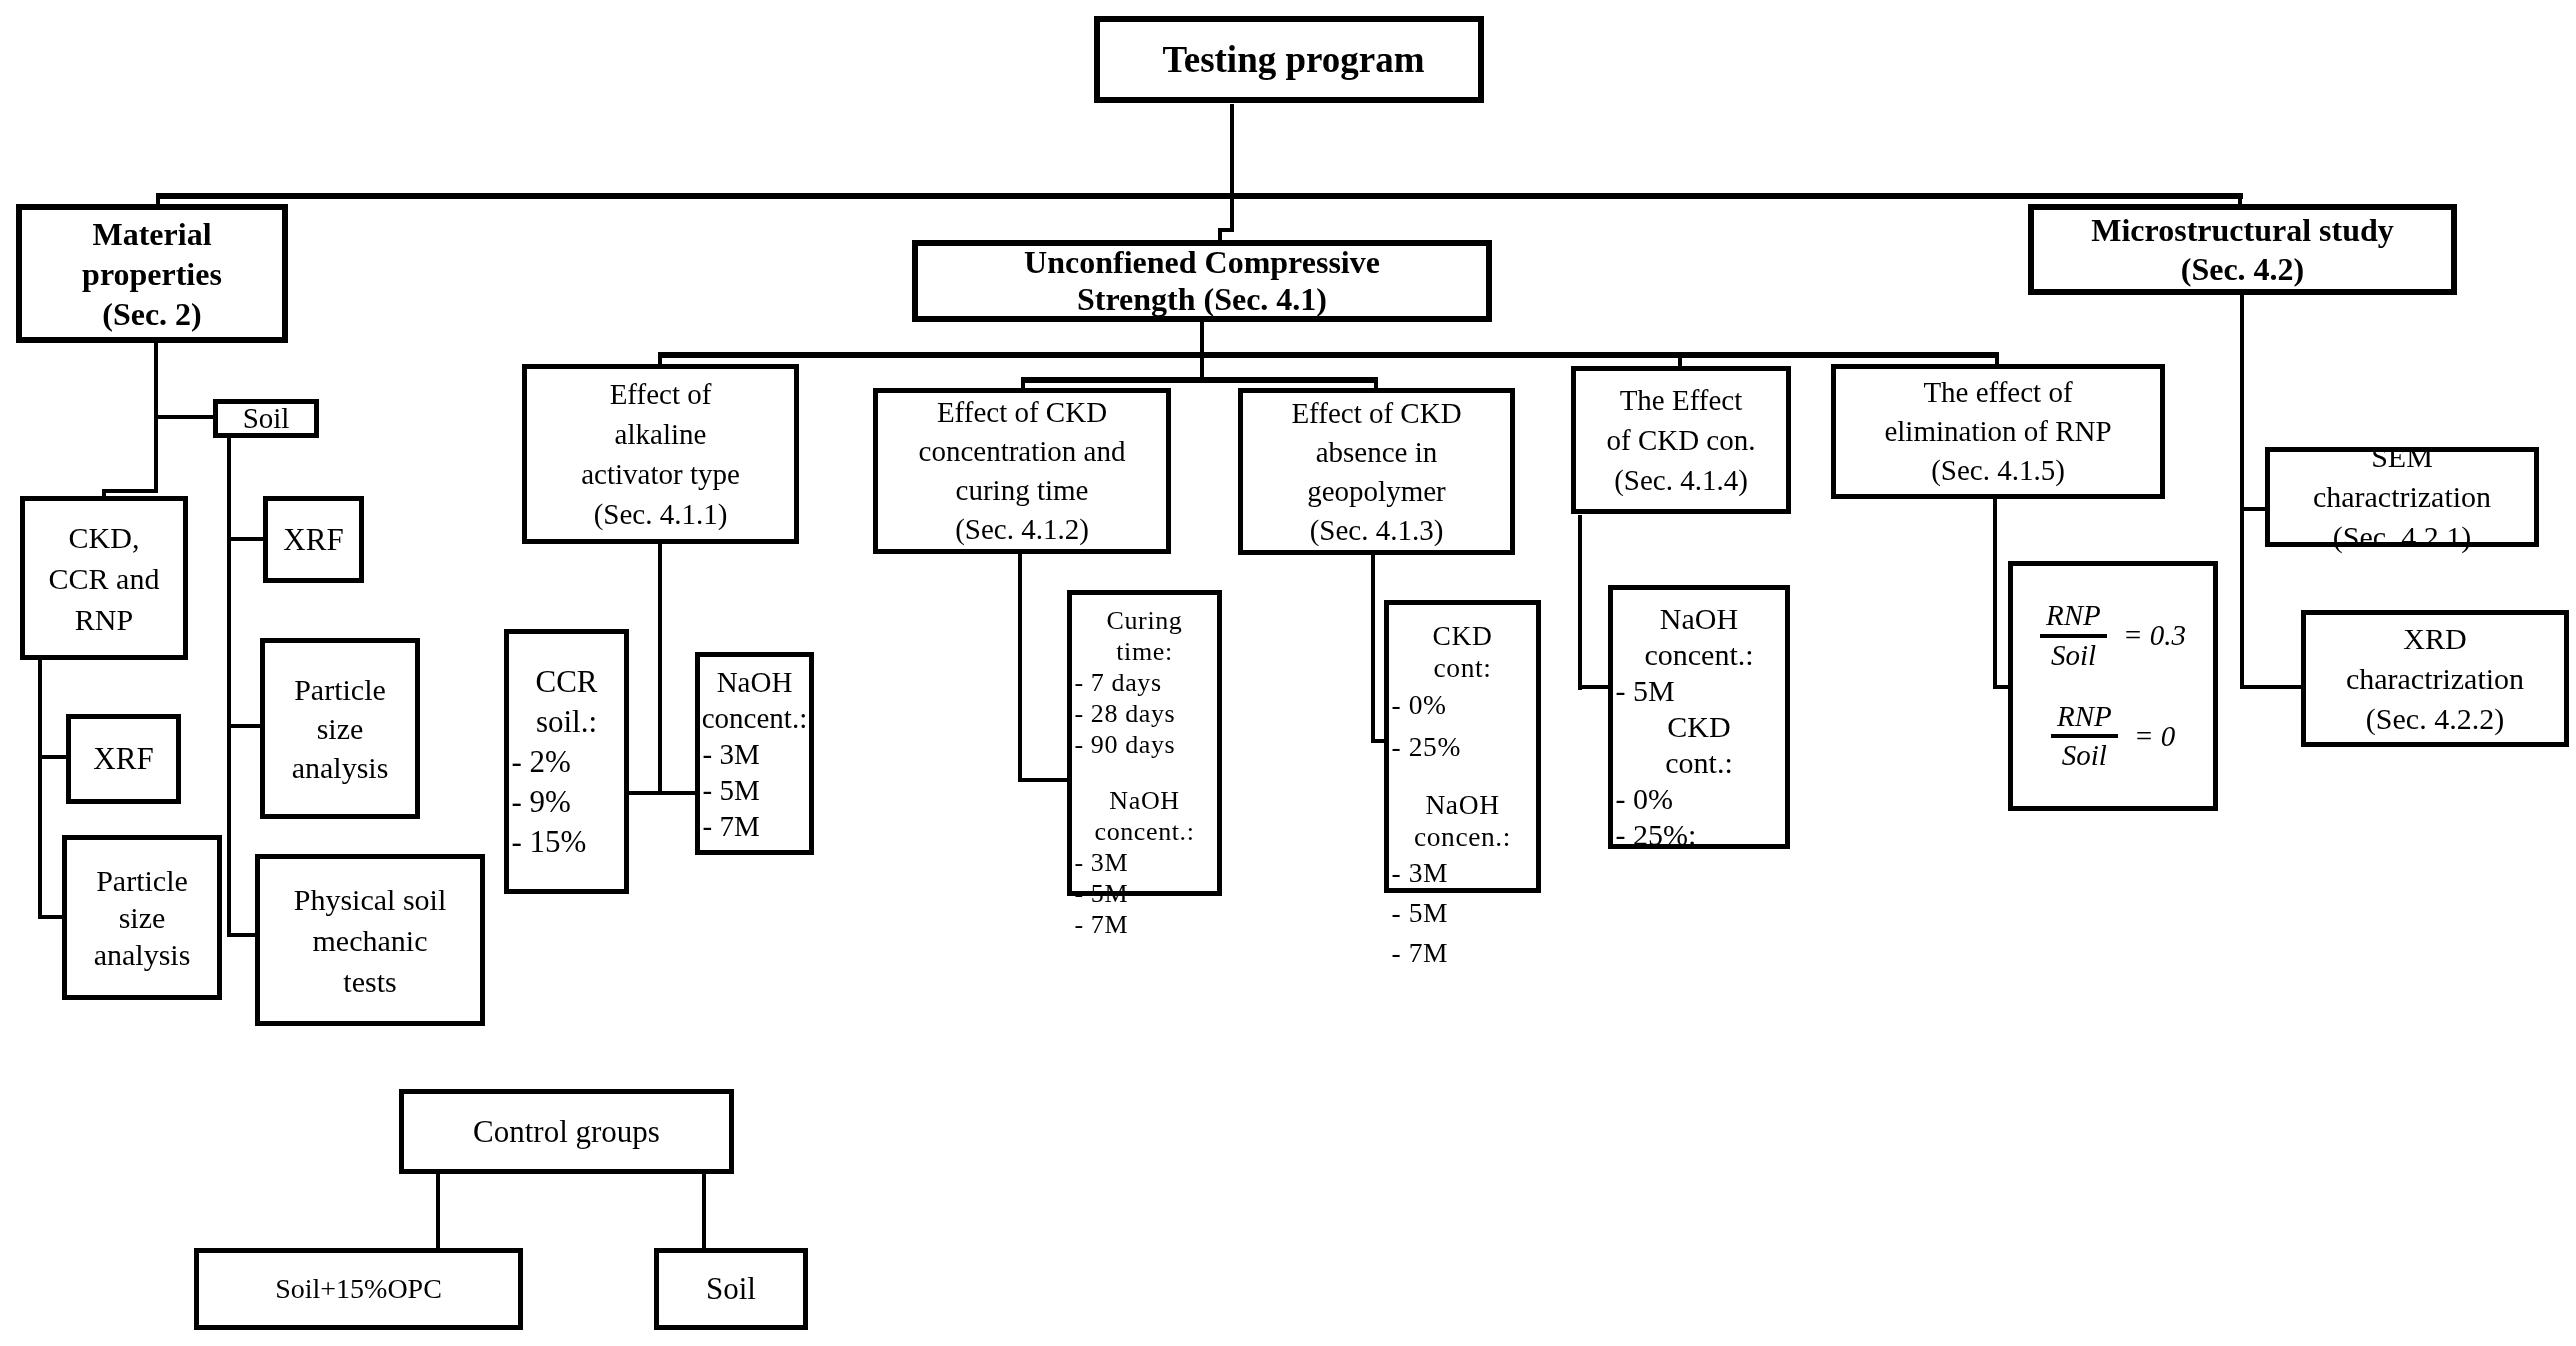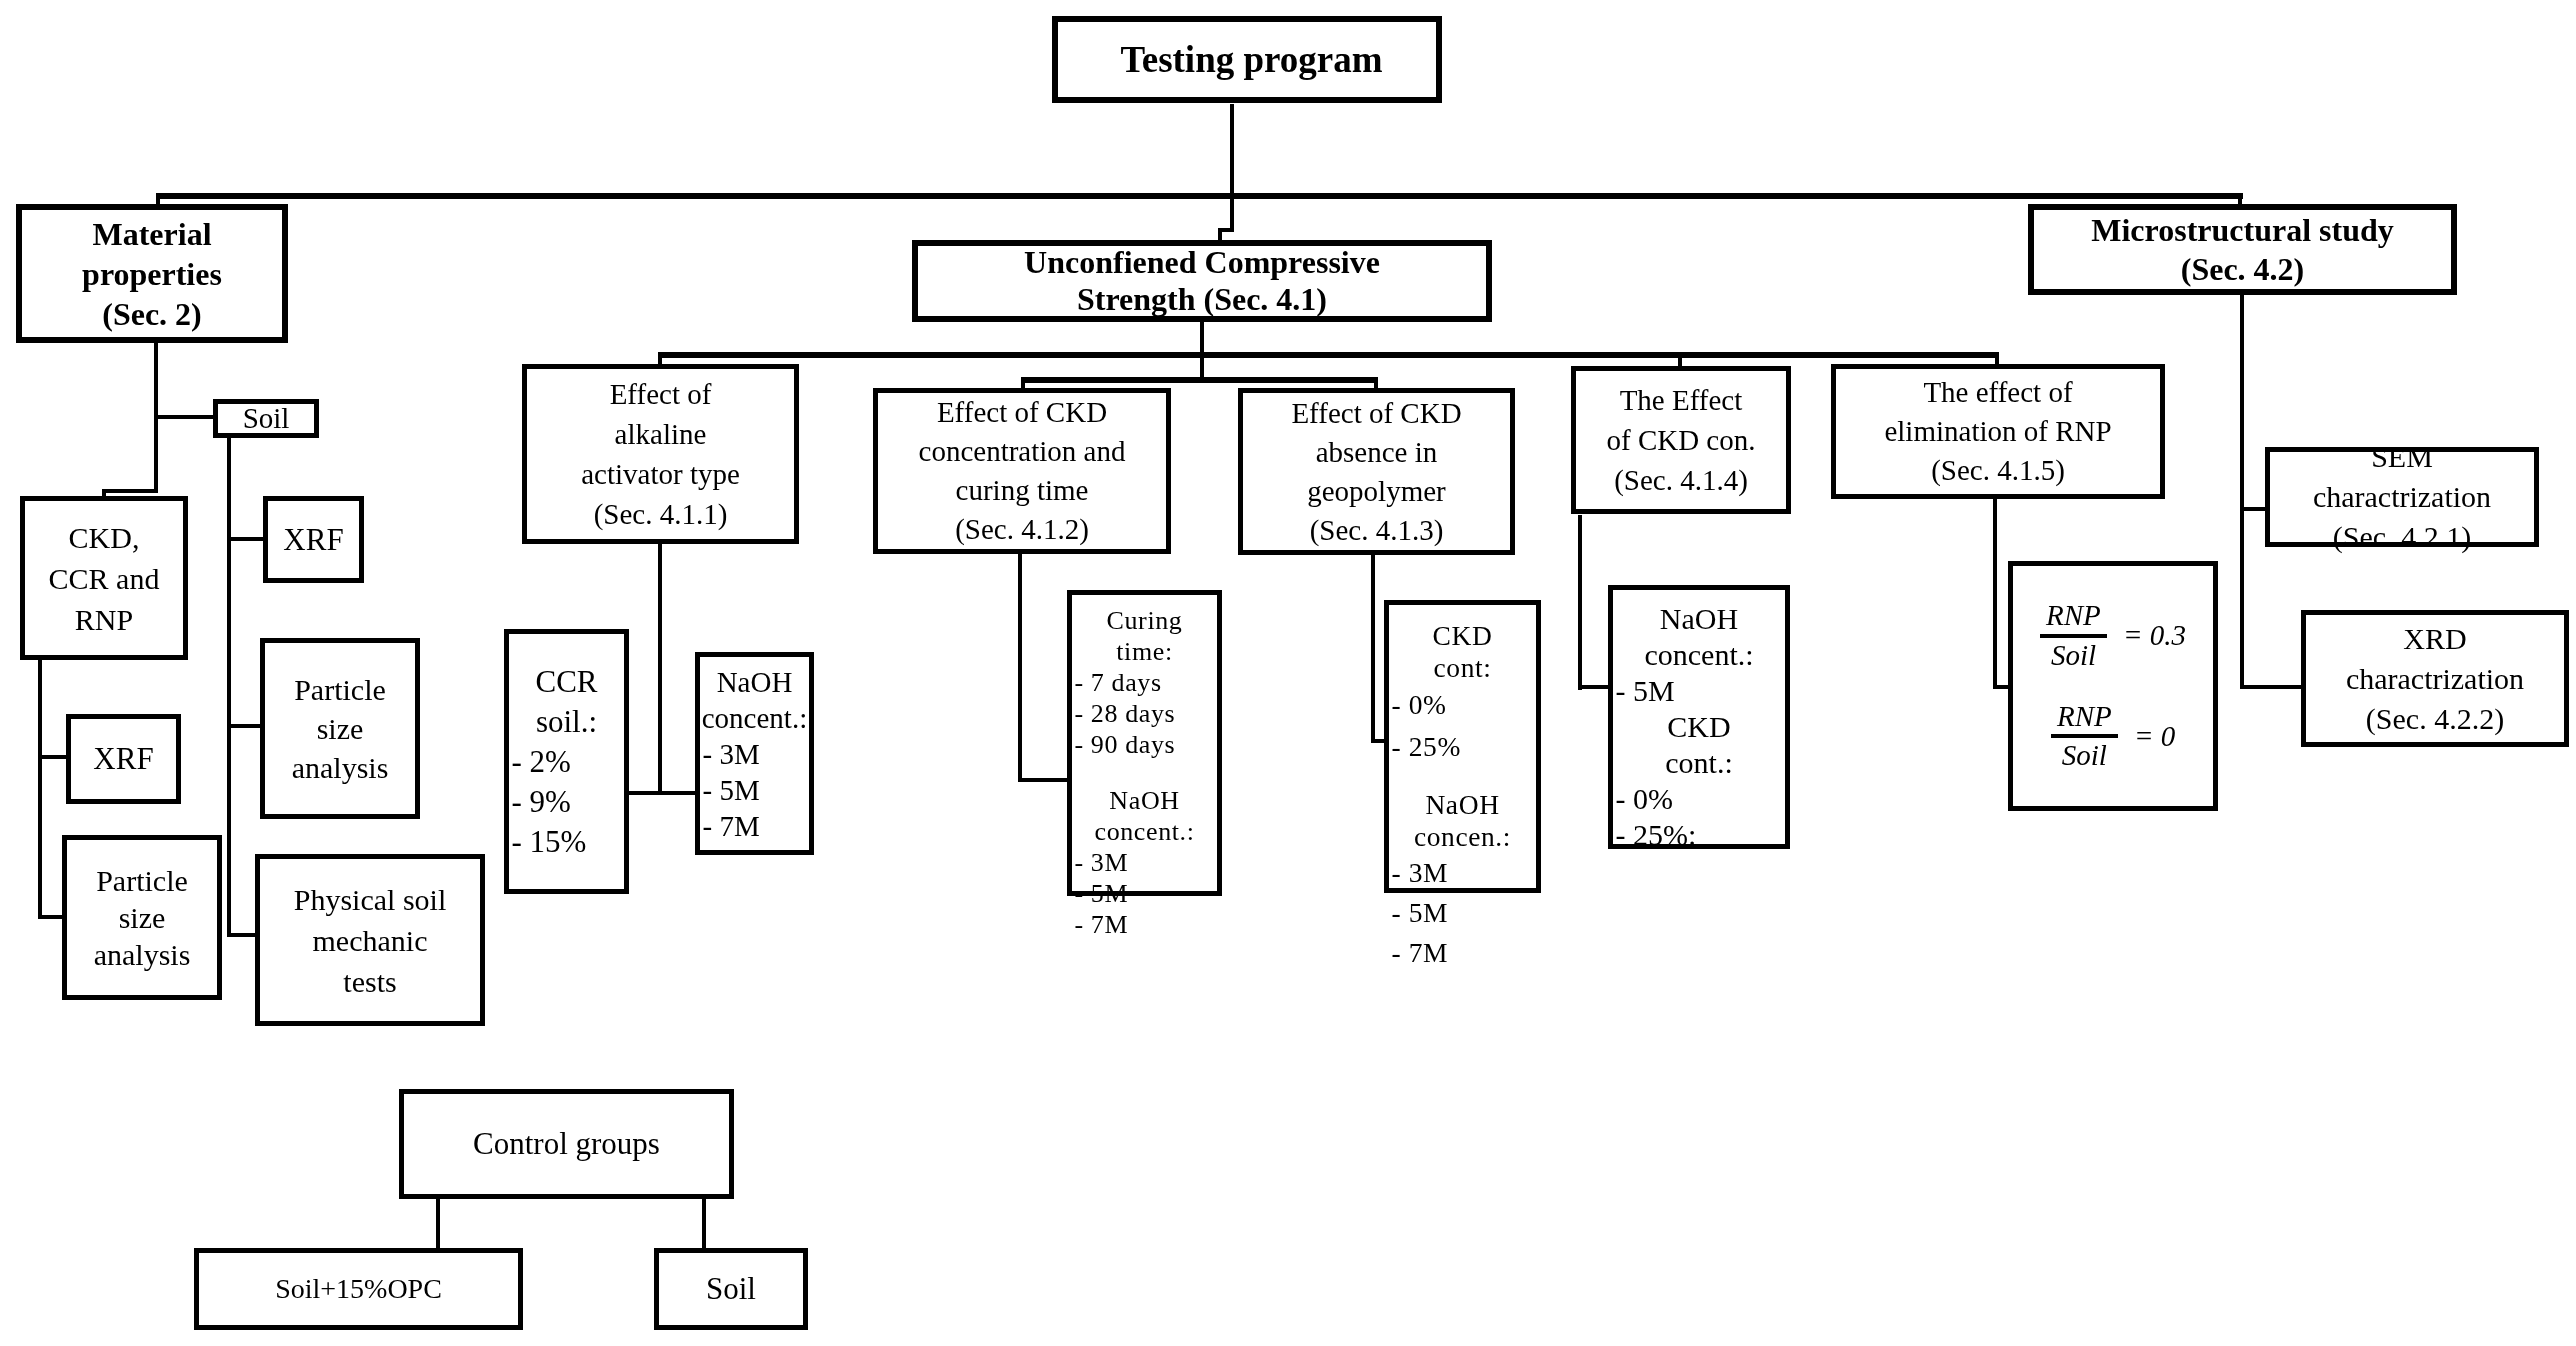--- a/index.html
+++ b/index.html
@@ -63,21 +63,21 @@
   <div class="ln" style="left:38px;top:755px;width:29px;height:4.4px;"></div>
   <div class="ln" style="left:38px;top:915px;width:25.6px;height:4.4px;"></div>
   <div class="ln" style="left:227px;top:438px;width:4.4px;height:499px;"></div>
   <div class="ln" style="left:227px;top:537px;width:37px;height:4.4px;"></div>
   <div class="ln" style="left:227px;top:724px;width:34px;height:4.4px;"></div>
   <div class="ln" style="left:227px;top:933px;width:29px;height:4.4px;"></div>
 
   <div class="ln" style="left:436px;top:1174px;width:4.4px;height:75px;"></div>
   <div class="ln" style="left:702px;top:1174px;width:4.4px;height:75px;"></div>
 
-  <div class="box hd" style="left:1052px;top:16px;width:390px;height:87px;font-size:37px;padding-left:9px;">
+  <div class="box hd" style="left:1094px;top:16px;width:390px;height:87px;font-size:37px;padding-left:9px;">
     <span class="txt">Testing program</span>
   </div>
 
   <div class="box hd" style="left:16px;top:204px;width:272px;height:139px;font-size:32px;line-height:40px;">
     <span class="txt">Material
 properties
 (Sec. 2)</span>
   </div>
 
   <div class="box hd" style="left:912px;top:240px;width:580px;height:82px;font-size:32px;line-height:37px;">
@@ -119,21 +119,21 @@
 size
 analysis</span>
   </div>
 
   <div class="box" style="left:255px;top:854px;width:230px;height:172px;font-size:30px;line-height:41px;">
     <span class="txt">Physical soil
 mechanic
 tests</span>
   </div>
 
-  <div class="box" style="left:399px;top:1089px;width:335px;height:110px;font-size:31px;">
+  <div class="box" style="left:399px;top:1089px;width:335px;height:85px;font-size:31px;">
     <span class="txt">Control groups</span>
   </div>
 
   <div class="box" style="left:194px;top:1248px;width:329px;height:82px;font-size:28px;">
     <span class="txt">Soil+15%OPC</span>
   </div>
 
   <div class="box" style="left:654px;top:1248px;width:154px;height:82px;font-size:31px;">
     <span class="txt">Soil</span>
   </div>

